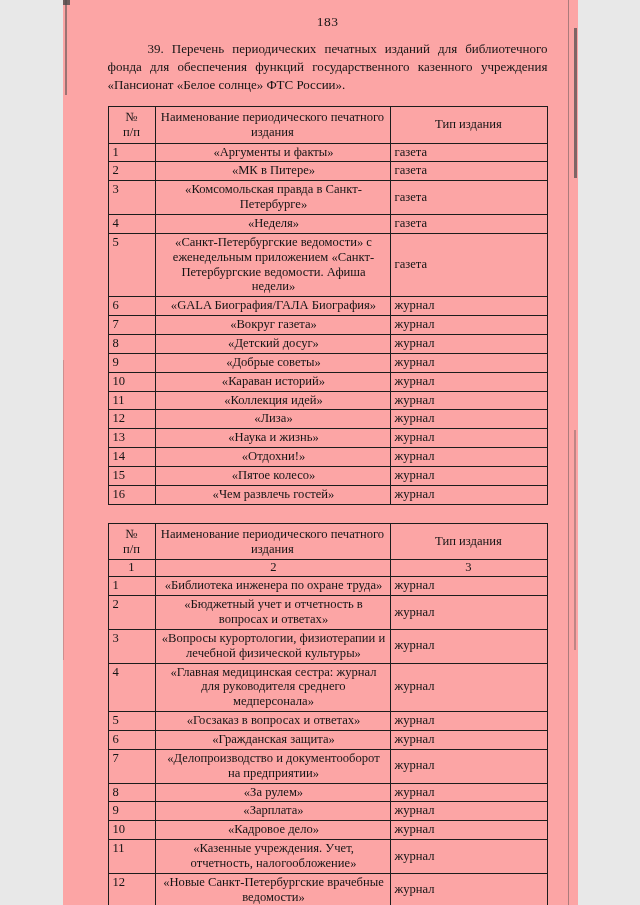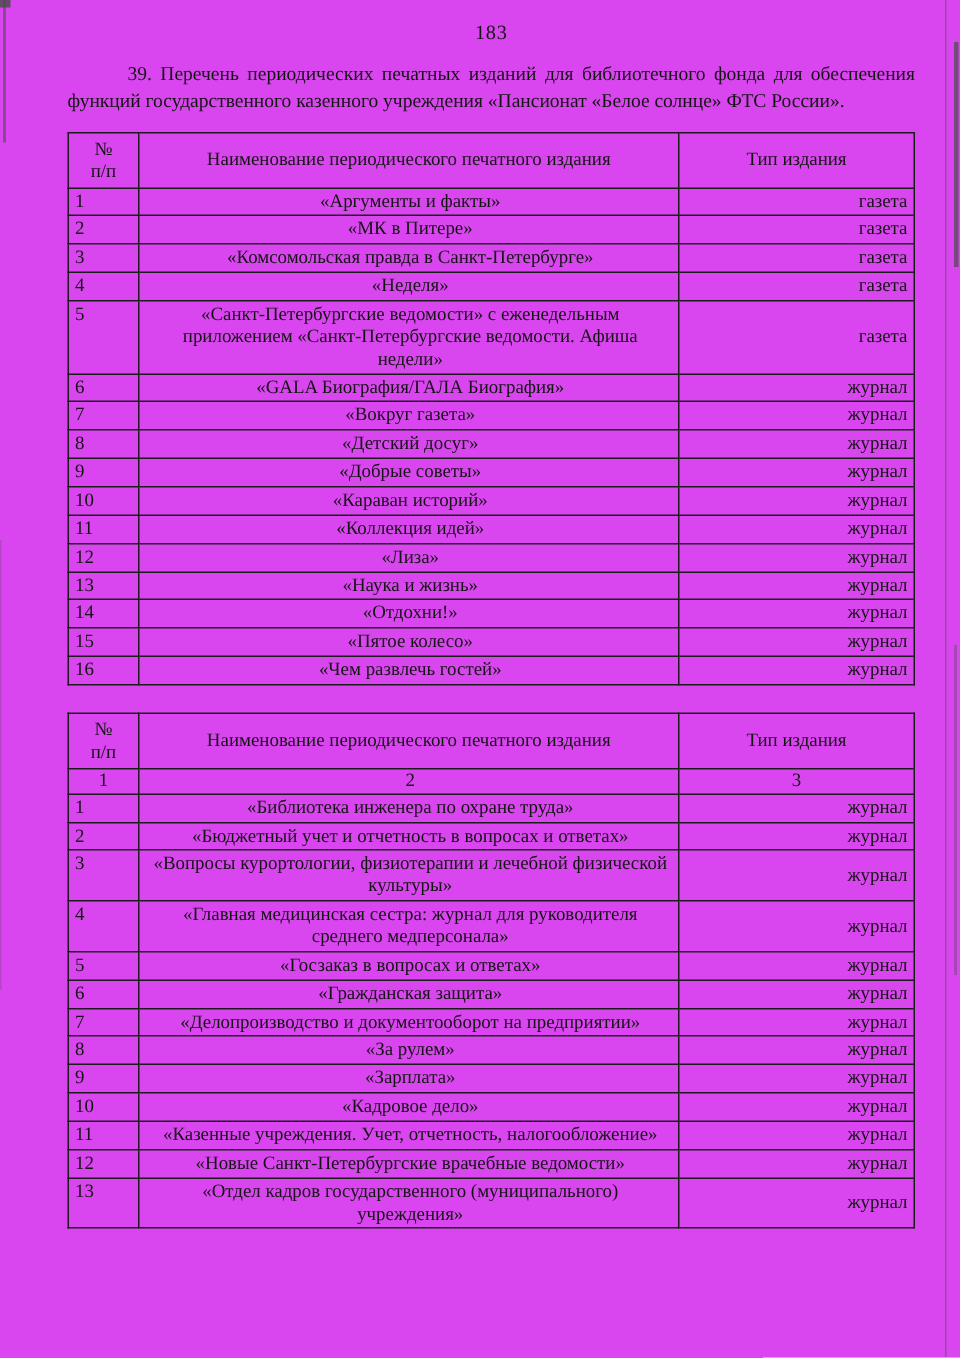--- a/index.html
+++ b/index.html
@@ -1,20 +1,20 @@
 <!DOCTYPE html>
 <html><head>
 <meta charset="utf-8">
 <style>
   html,body { margin:0; padding:0; background:#e8e8e8; }
   .page {
     position:relative;
-    width:640px; height:905px;
+    width:515px; height:905px;
     margin:0 auto;
-    background:#d946ef;
+    background:#fca5a5;
     font-family:"Liberation Serif","DejaVu Serif",serif;
     color:#151515;
     box-sizing:border-box;
     padding:12px 30px 0 45px;
     overflow:hidden;
   }
   .page-number {
     text-align:center;
     font-size:13.5px;
     margin:2px 0 10px 0;
@@ -47,21 +47,21 @@
     vertical-align:middle;
     white-space:pre-line;
     padding-top:3px; padding-bottom:3px;
     font-size:12.6px;
   }
   .col-num  { width:38px; }
   .col-name { width:auto; }
   .col-type { width:148px; }
   td.col-num  { text-align:left; padding-left:4px; }
   td.col-name { text-align:center; padding-left:6px; }
-  td.col-type { text-align:right; vertical-align:middle; }
+  td.col-type { text-align:left; vertical-align:middle; }
   tr.numbering-row td { text-align:center; padding-top:0; padding-bottom:1px; }
   
   .artifact { position:absolute; background:#4a4a4a; opacity:.55; }
   .art-corner { left:0; top:0; width:7px; height:5px; opacity:.8; }
   .art-left { left:2px; top:0; width:2px; height:95px; }
   .art-left2 { left:0px; top:360px; width:1px; height:300px; opacity:.25; }
   .art-right-line { right:9px; top:0; width:1px; height:905px; opacity:.45; }
   .art-right-dark { right:1px; top:28px; width:3px; height:150px; opacity:.7; }
   .art-right-dark2 { right:2px; top:430px; width:2px; height:220px; opacity:.35; }
 </style>

